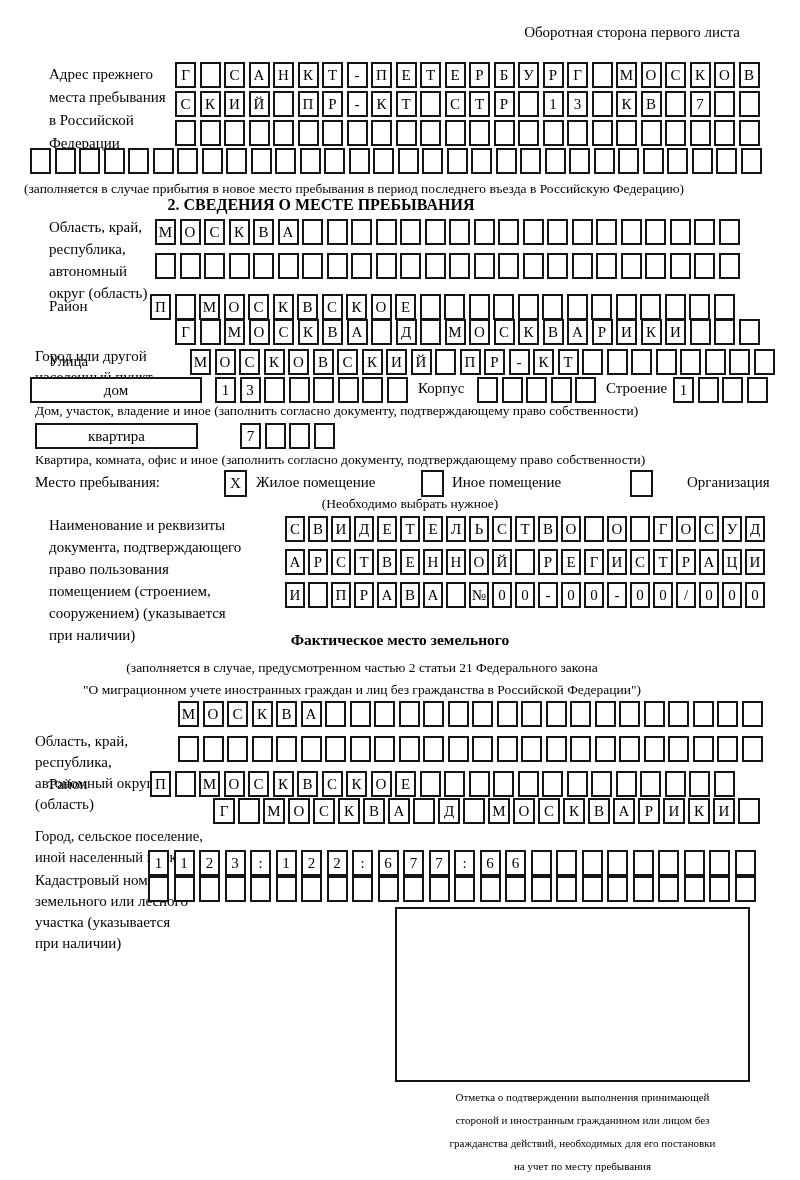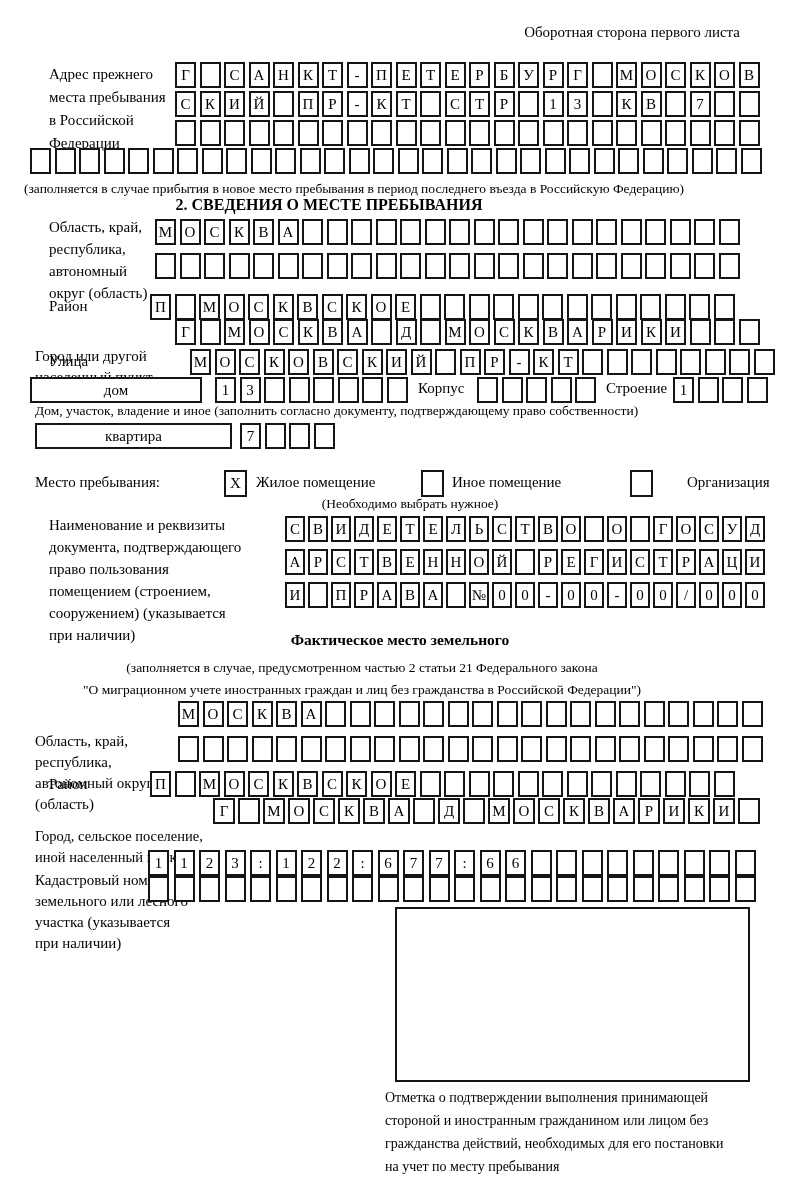--- a/index.html
+++ b/index.html
@@ -24,21 +24,21 @@
   .kadrow{--g:4.5px;}
   .wbox{
     border:2px solid #151515;height:26px;box-sizing:border-box;background:#fff;
     display:flex;align-items:center;justify-content:center;font-size:15px;
   }
   .chk{
     width:23px;height:27px;border:2px solid #151515;box-sizing:border-box;background:#fff;
     display:flex;align-items:center;justify-content:center;font-size:15px;
   }
   .bigbox{border:2px solid #151515;box-sizing:border-box;background:#fff;}
-  .stamp{font-size:14px;line-height:23px;white-space:pre-line;}
+  .stamp{font-size:11px;line-height:23px;white-space:pre-line;text-align:center;}
   .hdr{font-size:15px;text-align:right;}
 </style>
 </head>
 <body>
 
 <div class="page">
 
   <div class="abs hdr" style="left:0;top:24px;width:740px">Оборотная сторона первого листа</div>
 
   <div class="abs lbl" style="left:35px;top:63px">Адрес прежнего
@@ -150,21 +150,21 @@
       <span class="cell"></span>
       <span class="cell"></span>
       <span class="cell"></span>
       <span class="cell"></span>
       <span class="cell"></span>
       <span class="cell"></span>
       <span class="cell"></span>
     </div>
   <div class="abs note center" style="left:0;top:181px;width:708px">(заполняется в случае прибытия в новое место пребывания в период последнего въезда в Российскую Федерацию)</div>
 
-  <div class="abs title" style="left:8px;top:196px;width:642px">2. СВЕДЕНИЯ О МЕСТЕ ПРЕБЫВАНИЯ</div>
+  <div class="abs title" style="left:0;top:196px;width:642px">2. СВЕДЕНИЯ О МЕСТЕ ПРЕБЫВАНИЯ</div>
 
   <div class="abs lbl" style="left:35px;top:216px;line-height:22px">Область, край,
 республика,
 автономный
 округ (область)</div>
   <div class="abs cellrow" style="left:155px;top:219px">
       <span class="cell">М</span>
       <span class="cell">О</span>
       <span class="cell">С</span>
       <span class="cell">К</span>
@@ -322,27 +322,28 @@
     </div>
   <div class="abs" style="left:606px;top:380px;font-size:15px">Строение</div>
   <div class="abs cellrow" style="left:673px;top:377px">
       <span class="cell">1</span>
       <span class="cell"></span>
       <span class="cell"></span>
       <span class="cell"></span>
     </div>
   <div class="abs note" style="left:35px;top:403px">Дом, участок, владение и иное (заполнить согласно документу, подтверждающему право собственности)</div>
 
-  <div class="abs wbox" style="left:35px;top:423px;width:197px">квартира</div>
+  <div class="abs wbox" style="left:35px;top:423px;width:163px">квартира</div>
   <div class="abs cellrow" style="left:240px;top:423px">
       <span class="cell">7</span>
       <span class="cell"></span>
       <span class="cell"></span>
       <span class="cell"></span>
     </div>
+  <div class="abs note" style="left:35px;top:452px">Квартира, комната, офис и иное (заполнить согласно документу, подтверждающему право собственности)</div>
 
   <div class="abs" style="left:35px;top:474px;font-size:15px">Место пребывания:</div>
   <div class="abs chk" style="left:224px;top:470px">X</div>
   <div class="abs" style="left:256px;top:474px;font-size:15px">Жилое помещение</div>
   <div class="abs chk" style="left:421px;top:470px"></div>
   <div class="abs" style="left:452px;top:474px;font-size:15px">Иное помещение</div>
   <div class="abs chk" style="left:630px;top:470px"></div>
   <div class="abs" style="left:687px;top:474px;font-size:15px">Организация</div>
   <div class="abs note center" style="left:240px;top:496px;width:340px">(Необходимо выбрать нужное)</div>
 

